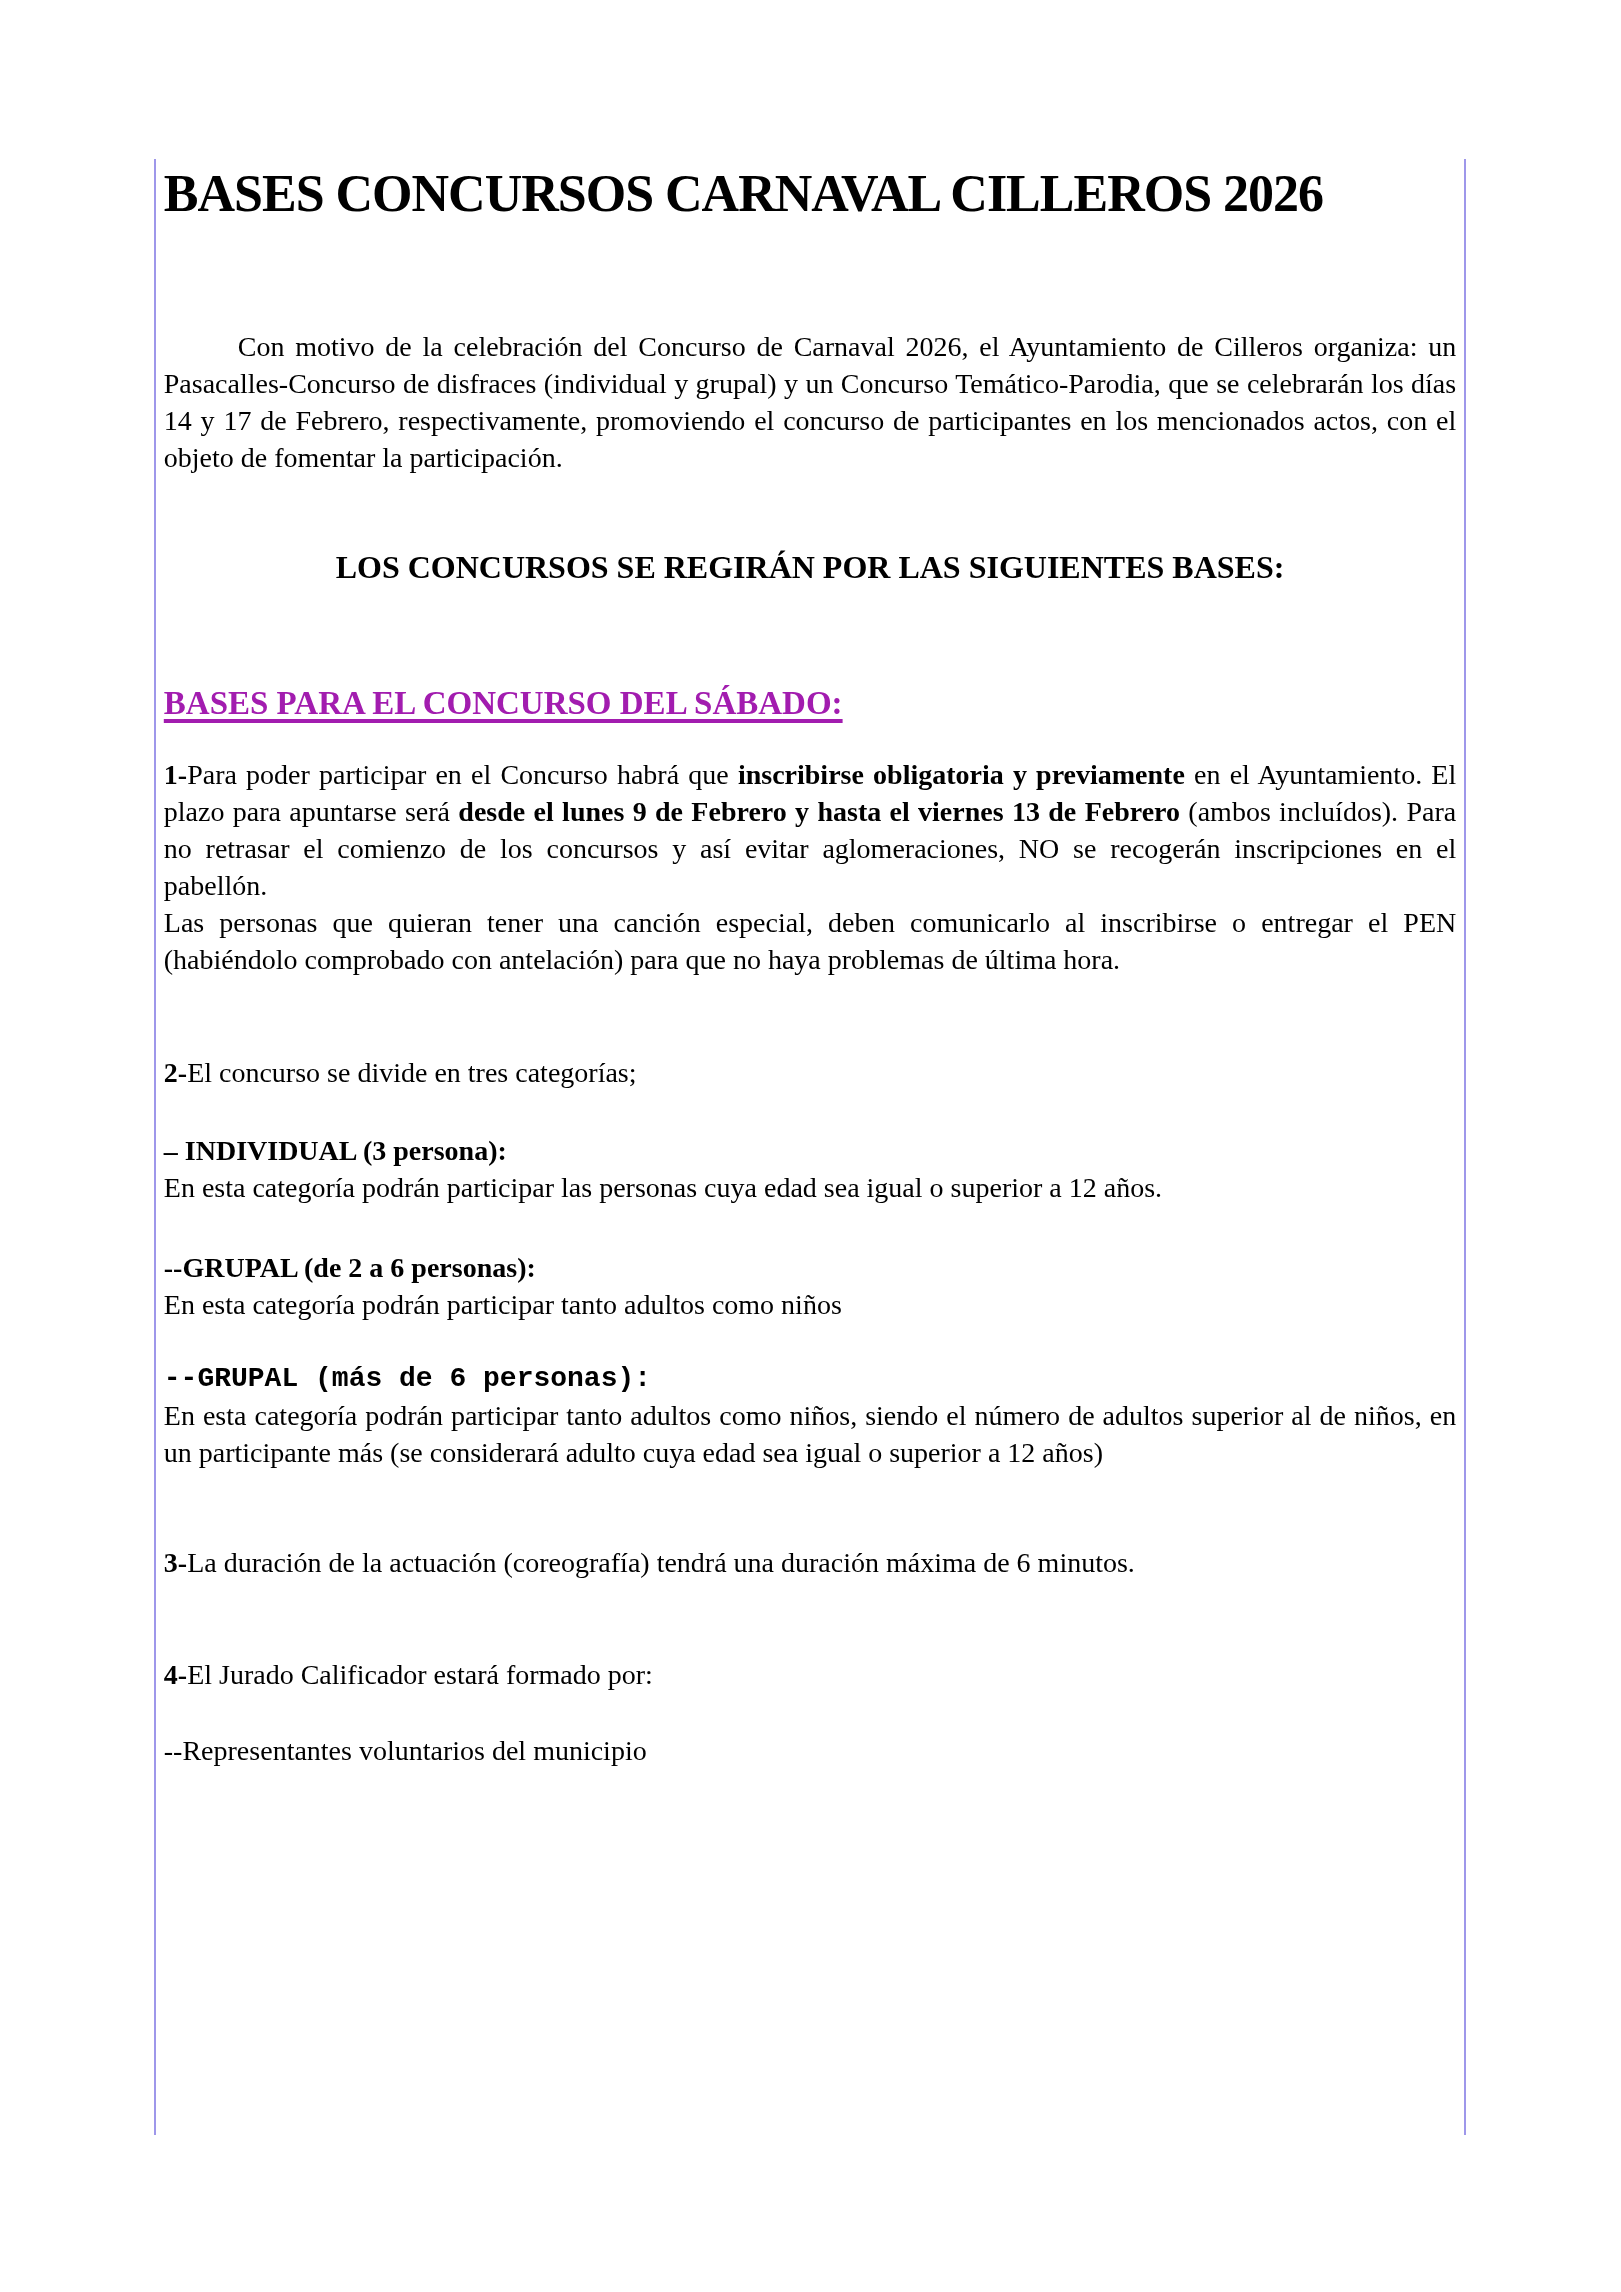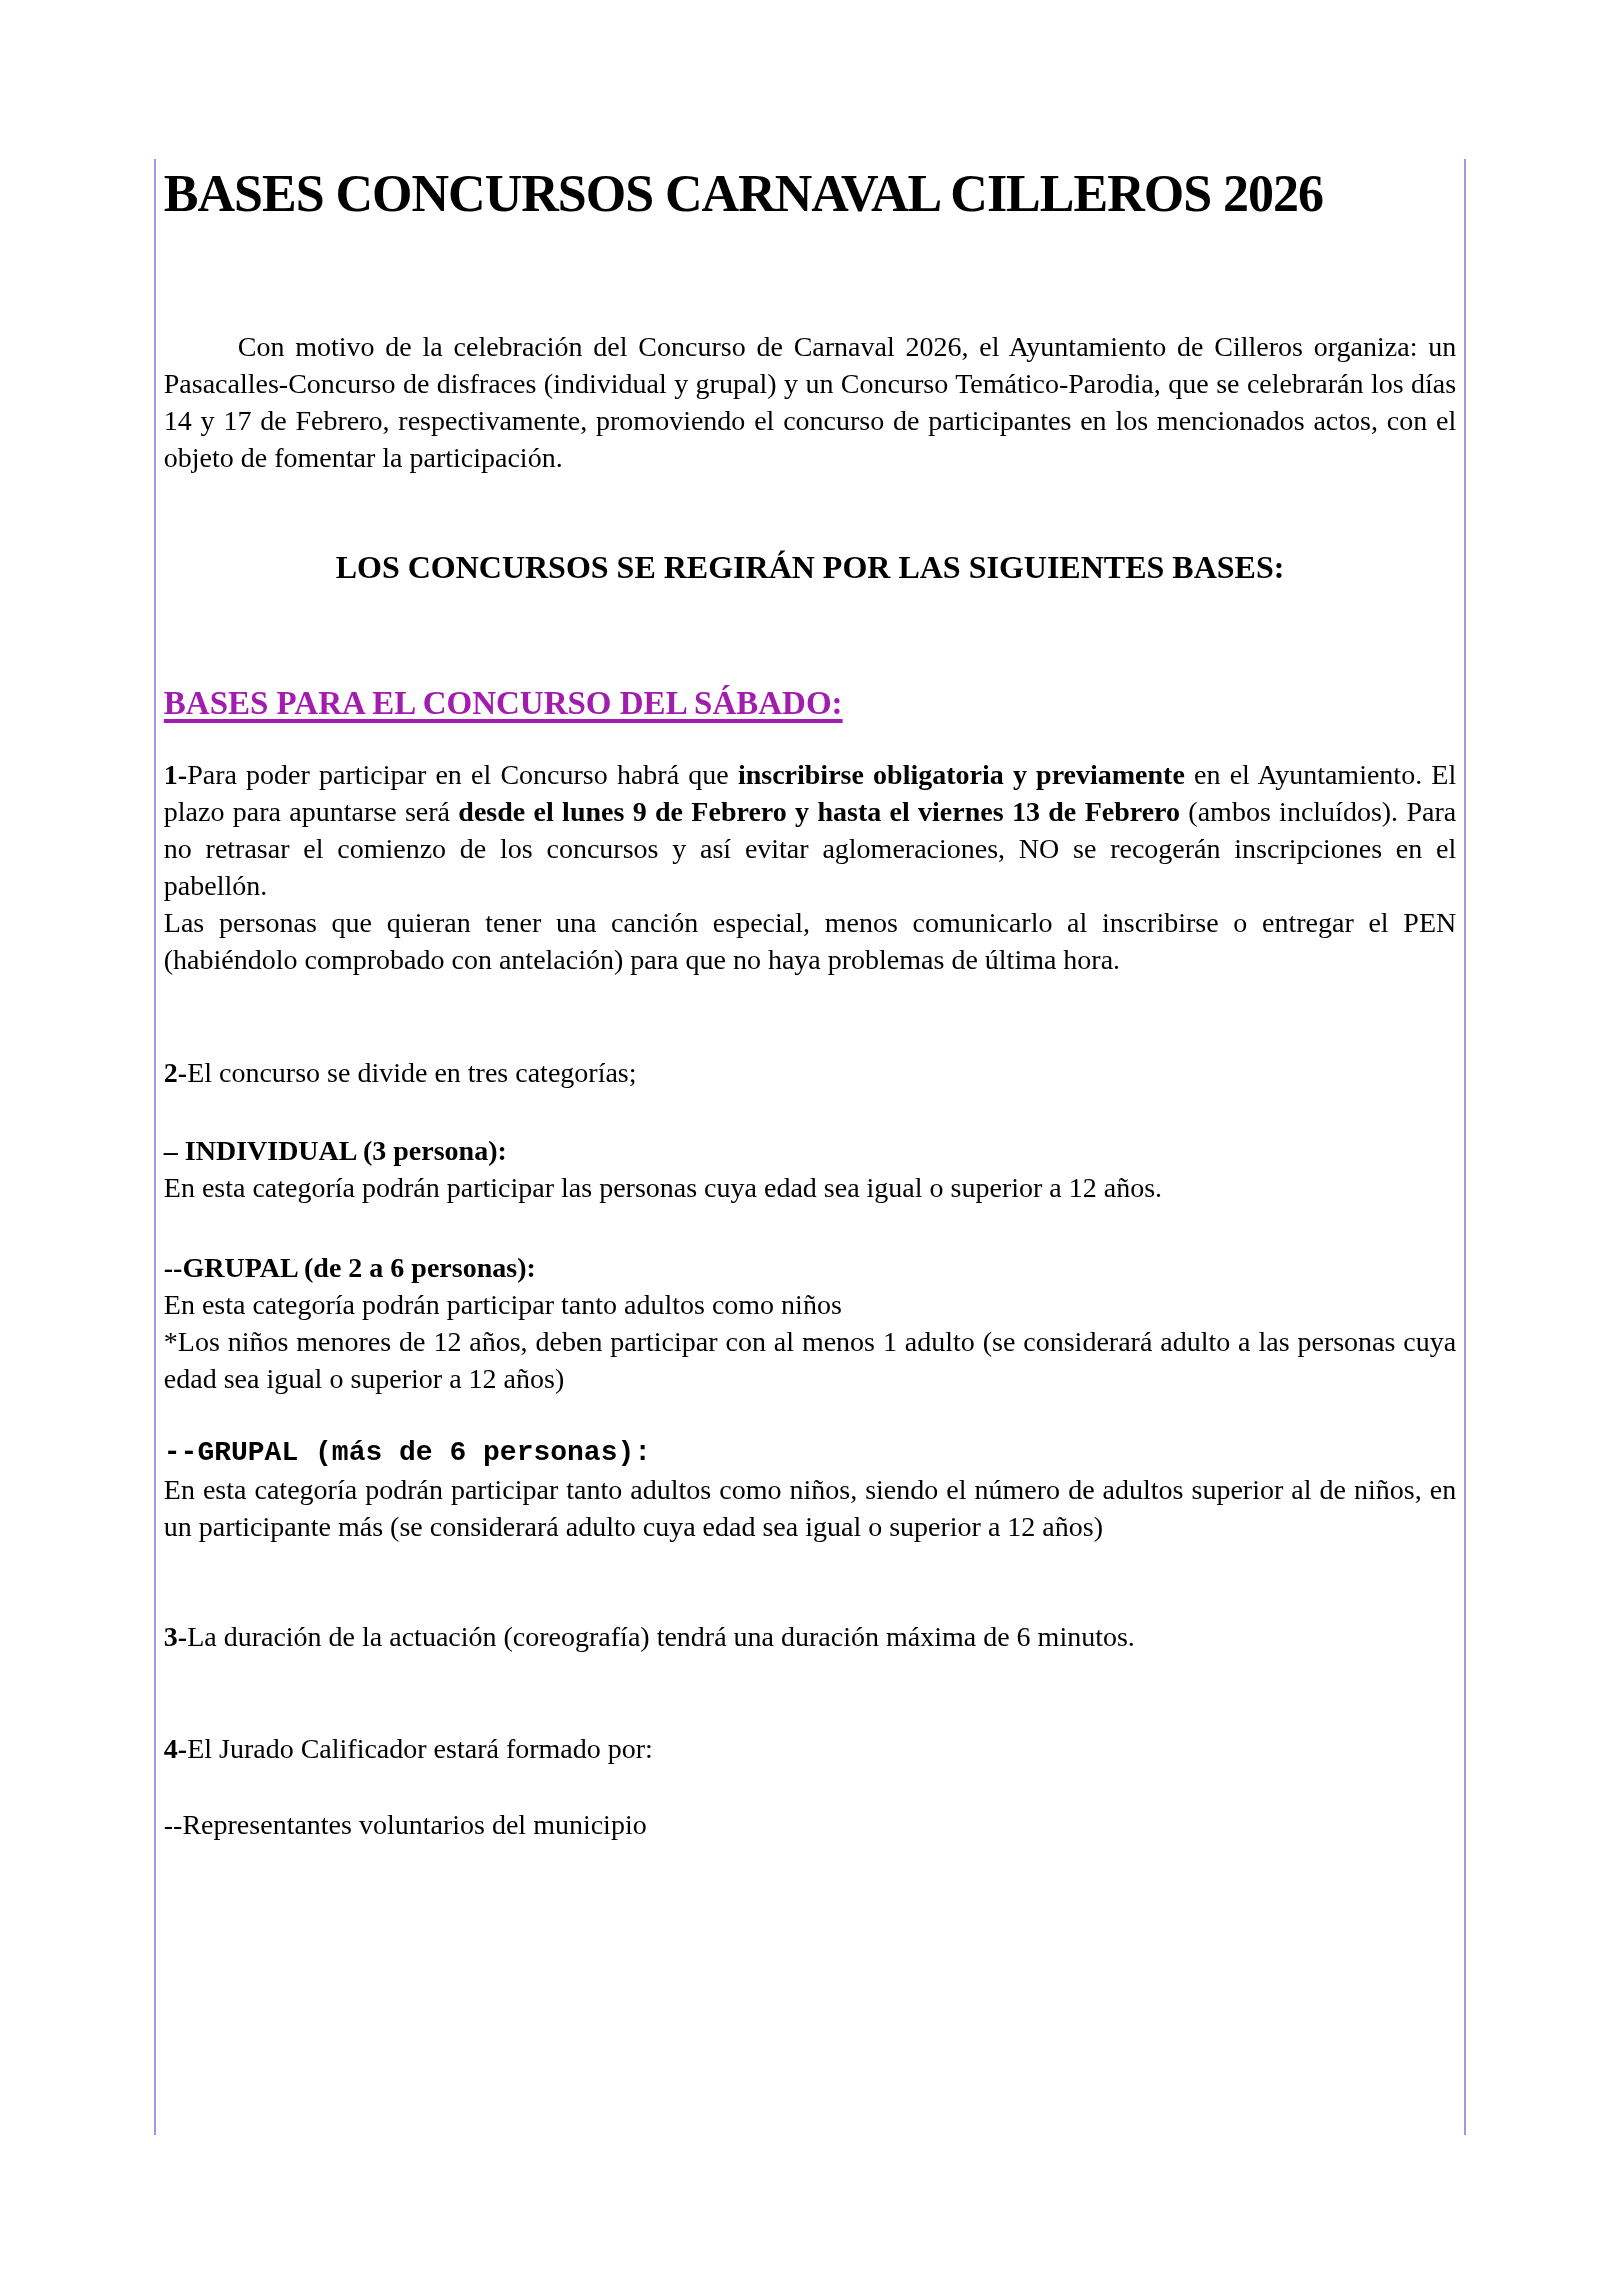--- a/index.html
+++ b/index.html
@@ -79,30 +79,29 @@
   <h1 class="doc-title">BASES CONCURSOS CARNAVAL CILLEROS 2026</h1>
 
   <p class="justify indent mt-intro">Con motivo de la celebración del Concurso de Carnaval 2026, el Ayuntamiento de Cilleros organiza: un Pasacalles-Concurso de disfraces (individual y grupal) y un Concurso Temático-Parodia, que se celebrarán los días 14 y 17 de Febrero, respectivamente, promoviendo el concurso de participantes en los mencionados actos, con el objeto de fomentar la participación.</p>
 
   <h2 class="h-center">LOS CONCURSOS SE REGIRÁN POR LAS SIGUIENTES BASES:</h2>
 
   <h3 class="h-blue" style="color:#a21caf">BASES PARA EL CONCURSO DEL SÁBADO:</h3>
 
   <p class="justify mt-rule1"><span class="b">1-</span><span>Para poder participar en el Concurso habrá que </span><span class="b">inscribirse obligatoria y previamente</span><span> en el Ayuntamiento. El plazo para apuntarse será </span><span class="b">desde el lunes 9 de Febrero y hasta el viernes 13 de Febrero</span><span> (ambos incluídos). Para no retrasar el comienzo de los concursos y así evitar aglomeraciones, NO se recogerán inscripciones en el pabellón.</span></p>
 
-  <p class="justify">Las personas que quieran tener una canción especial, menos comunicarlo al inscribirse o entregar el PEN (habiéndolo comprobado con antelación) para que no haya problemas de última hora.</p>
+  <p class="justify">Las personas que quieran tener una canción especial, deben comunicarlo al inscribirse o entregar el PEN (habiéndolo comprobado con antelación) para que no haya problemas de última hora.</p>
 
   <p class="mt-rule2"><span class="b">2-</span><span>El concurso se divide en tres categorías;</span></p>
 
   <p class="b mt-cat1">– INDIVIDUAL (3 persona):</p>
   <p class="justify">En esta categoría podrán participar las personas cuya edad sea igual o superior a 12 años.</p>
 
   <p class="b mt-cat2">--GRUPAL (de 2 a 6 personas):</p>
   <p>En esta categoría podrán participar tanto adultos como niños</p>
-  <p class="justify">*Los niños menores de 12 años, deben participar con al menos 1 adulto (se considerará adulto a las personas cuya edad sea igual o superior a 12 años)</p>
 
   <p class="b mt-cat3">--GRUPAL (más de 6 personas):</p>
   <p class="justify">En esta categoría podrán participar tanto adultos como niños, siendo el número de adultos superior al de niños, en un participante más (se considerará adulto cuya edad sea igual o superior a 12 años)</p>
 
   <p class="mt-rule3"><span class="b">3-</span><span>La duración de la actuación (coreografía) tendrá una duración máxima de 6 minutos.</span></p>
 
   <p class="mt-rule4"><span class="b">4-</span><span>El Jurado Calificador estará formado por:</span></p>
 
   <p class="mt-rep">--Representantes voluntarios del municipio</p>
 

